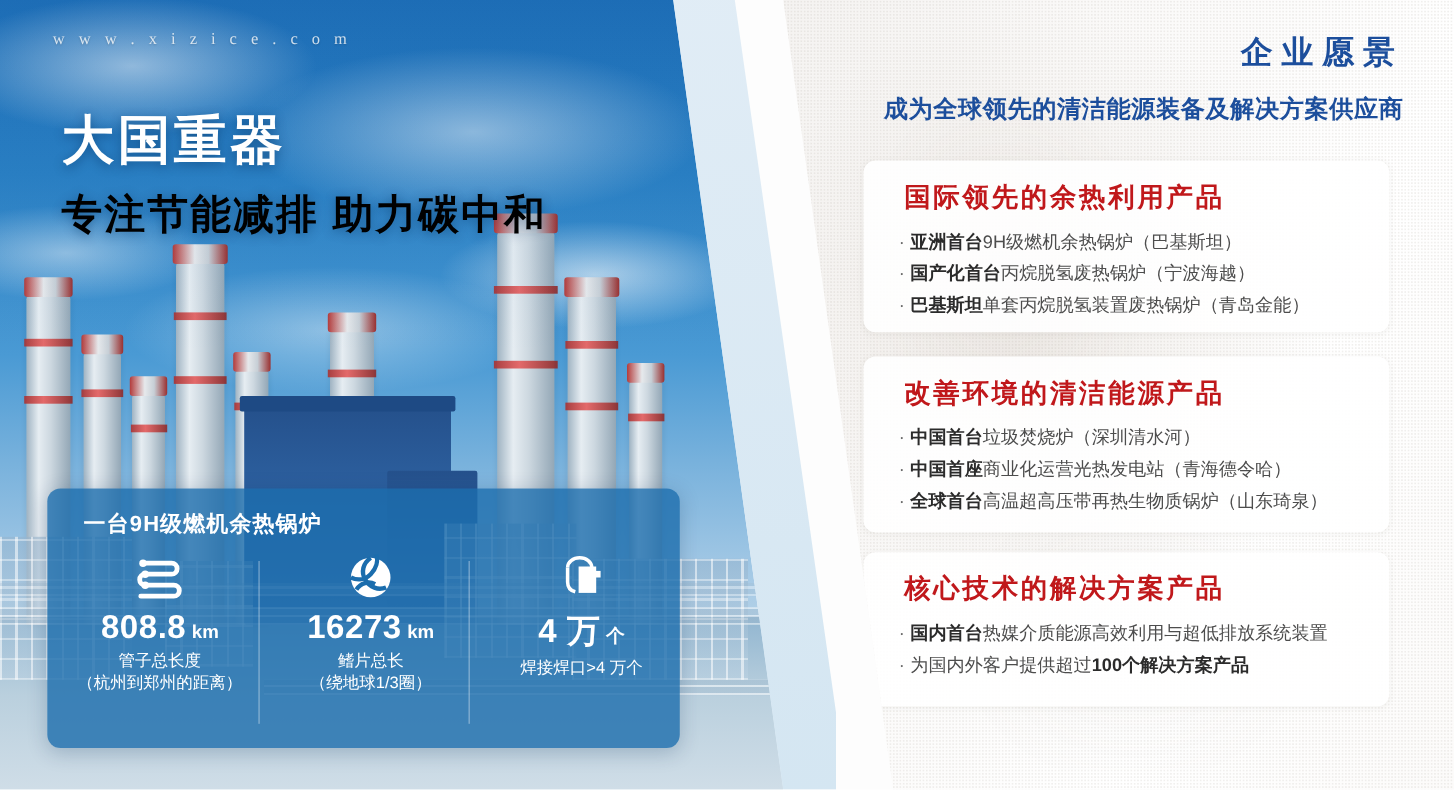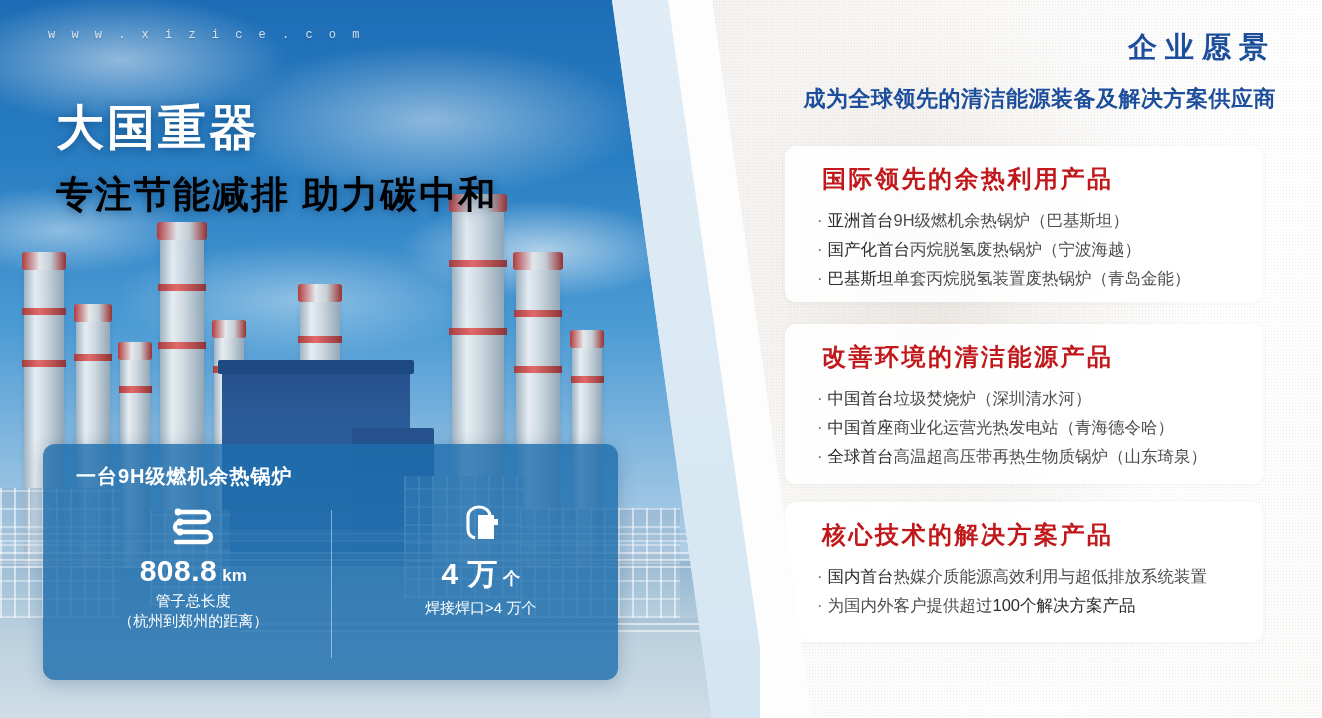--- a/index.html
+++ b/index.html
@@ -69,23 +69,23 @@
   }
   
   .glass-band{
     position:absolute;left:0;top:0;width:760px;height:718px;
     clip-path:polygon(612px 0, 668px 0, 770px 718px, 712px 718px);
     background:linear-gradient(to bottom, rgba(222,235,245,.92), rgba(205,226,240,.85));
   }
 
   .watermark{
     position:absolute;left:48px;top:28px;
-    font-size:12px;letter-spacing:4.5px;color:rgba(255,255,255,.78);
+    font-size:15px;letter-spacing:4.5px;color:rgba(255,255,255,.78);
     text-shadow:0 1px 2px rgba(0,0,0,.18);
-    font-family:Liberation Mono, monospace;
+    font-family:Liberation Serif, serif;
   }
   .headline{
     position:absolute;left:56px;top:96px;
     color:#ffffff;font-size:48px;font-weight:bold;letter-spacing:3px;
     text-shadow:0 2px 10px rgba(0,40,85,.45);
   }
   .subline{
     position:absolute;left:56px;top:170px;
     color:#000000;font-size:37px;font-weight:bold;letter-spacing:2px;
     text-shadow:0 2px 10px rgba(0,40,85,.45);
@@ -157,21 +157,21 @@
   .card-3{top:502px;height:140px;}
   .card-title{
     position:absolute;left:37px;top:17px;
     color:#c0181b;font-size:24px;font-weight:bold;letter-spacing:2.5px;
   }
   .bullets{position:absolute;left:32px;right:18px;top:60px;margin:0;padding:0;list-style:none;}
   .bullets li{
     font-size:16.5px;color:#4d4d4d;line-height:1.76;white-space:nowrap;
   }
   .bullets li .dot{color:#6b6b6b;margin-right:5px;}
-  .bullets li b{color:#2b2b2b;font-weight:normal;}
+  .bullets li b{color:#2b2b2b;font-weight:bold;}
 </style>
 </head>
 <body>
 
 <div class="slide">
 
   <div class="left-panel">
     <div class="sky"></div>
     <div class="ground"></div>
 
@@ -245,20 +245,37 @@
           </div>
           <div class="stat-val">
             <span class="num">808.8</span><span class="unit">km</span>
           </div>
           <div class="stat-lbl">
             <span>管子总长度</span>
             <span class="l2">（杭州到郑州的距离）</span>
           </div>
         </div>
 
+        <div class="stat">
+          <div class="stat-icon">
+            <svg width="44" height="44" viewBox="0 0 44 44" fill="none">
+              <circle cx="22" cy="22" r="18" fill="#ffffff"></circle>
+              <path d="M22 4c-7 5-9 13-5 20s12 10 19 7" stroke="#1b6dad" stroke-width="4" fill="none"></path>
+              <path d="M4 22c6 3 13 2 18-3s7-12 5-18" stroke="#1b6dad" stroke-width="4" fill="none"></path>
+              <path d="M9 33c4-6 11-8 17-5" stroke="#1b6dad" stroke-width="4" fill="none"></path>
+            </svg>
+          </div>
+          <div class="stat-val">
+            <span class="num">16273</span><span class="unit">km</span>
+          </div>
+          <div class="stat-lbl">
+            <span>鳍片总长</span>
+            <span class="l2">（绕地球1/3圈）</span>
+          </div>
+        </div>
 
         <div class="stat">
           <div class="stat-icon">
             <svg width="46" height="46" viewBox="0 0 46 46" fill="none">
               <path d="M10 14c0-5 5-9 11-9s11 4 11 9v8" stroke="#ffffff" stroke-width="3.2" fill="none"></path>
               <path d="M10 14v13c0 5 3 8 7 9" stroke="#ffffff" stroke-width="3.2" fill="none"></path>
               <rect x="20" y="13" width="16" height="24" fill="#ffffff"></rect>
               <rect x="32" y="17" width="8" height="6" fill="#ffffff"></rect>
             </svg>
           </div>

